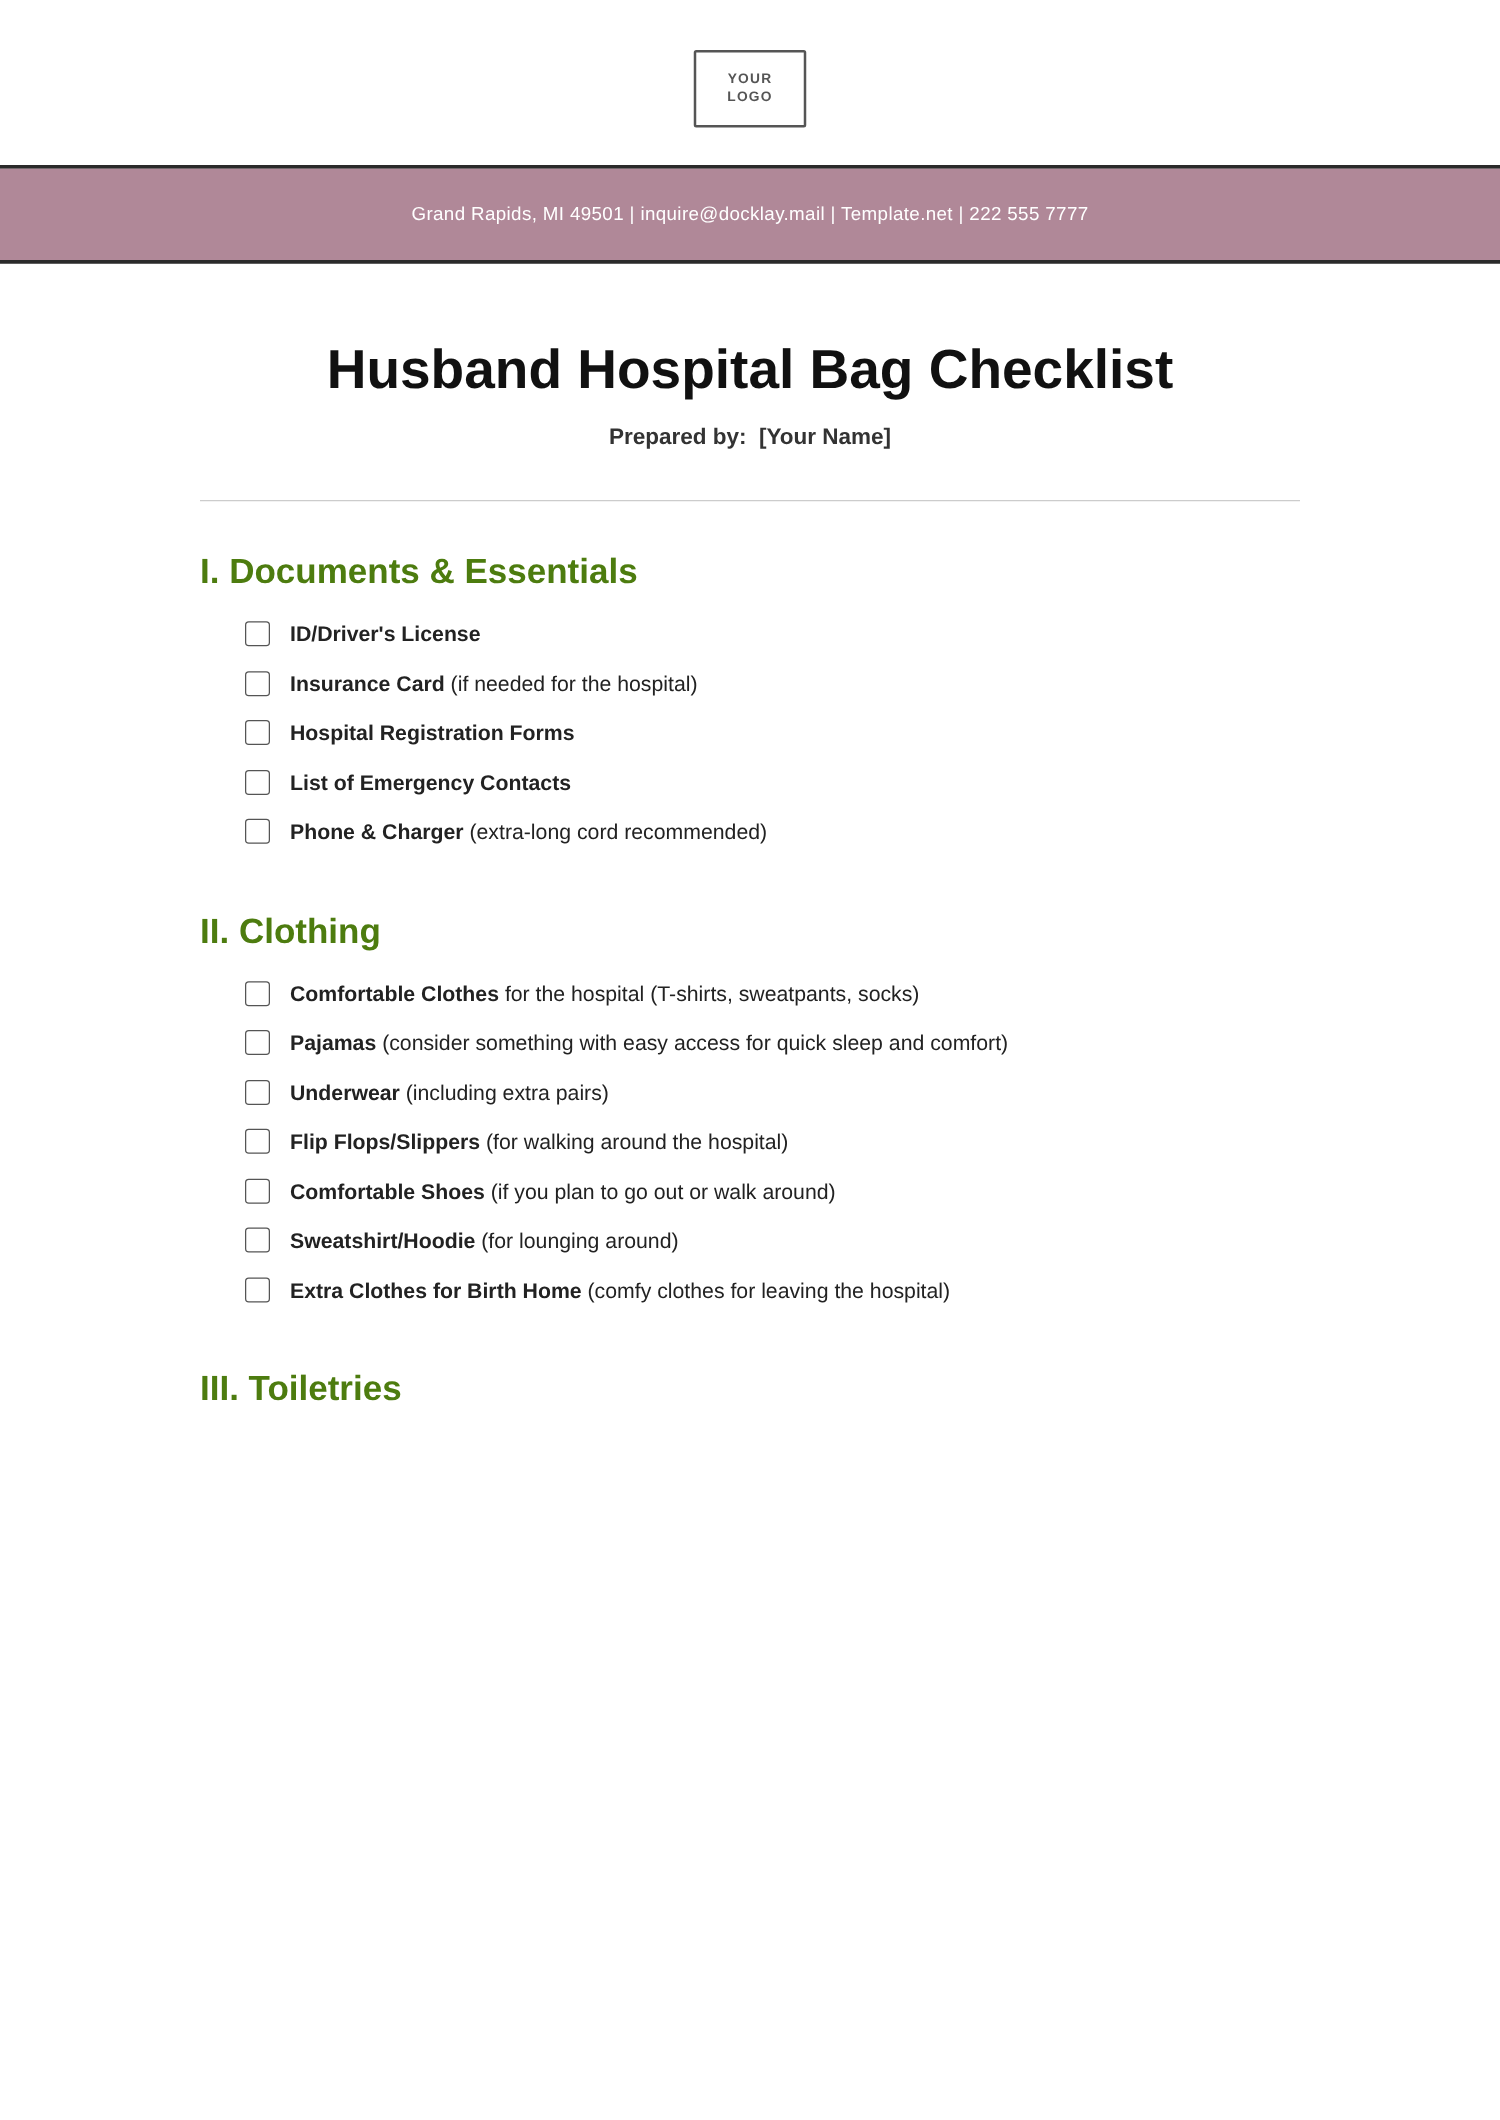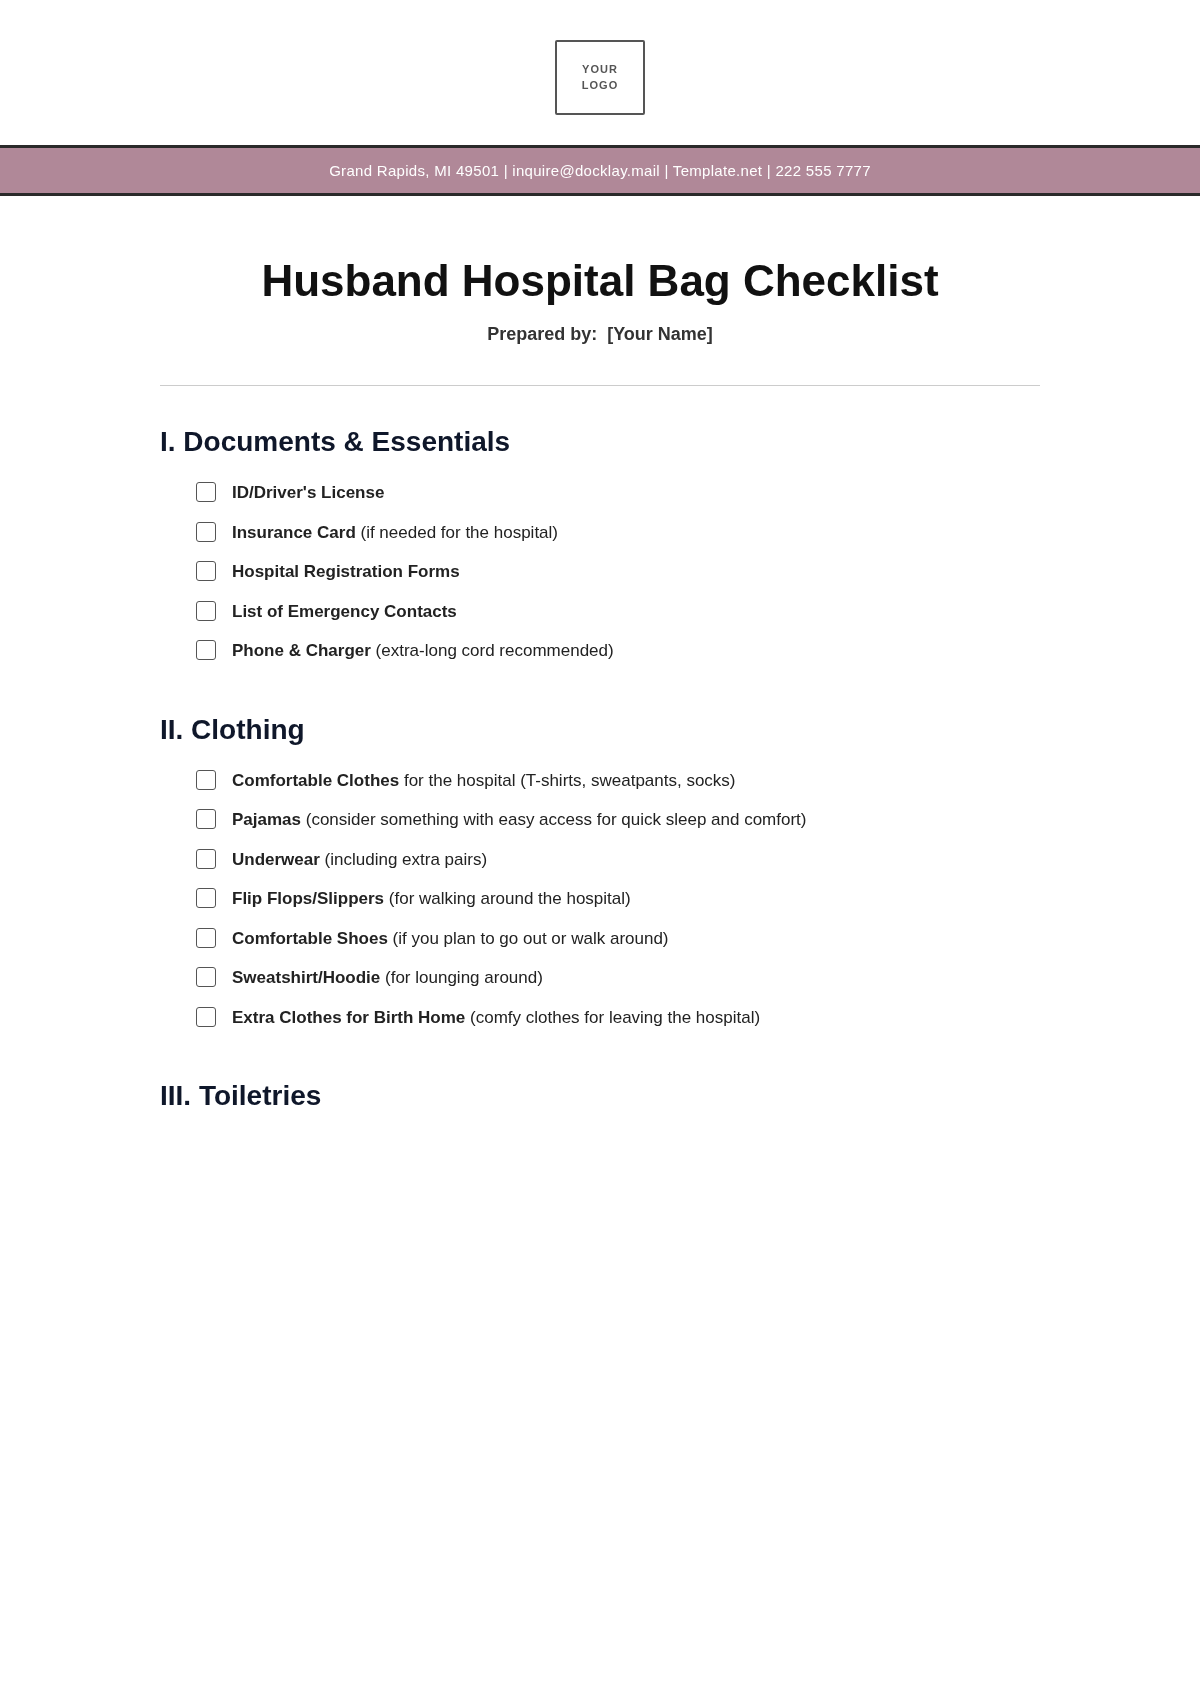--- a/index.html
+++ b/index.html
@@ -28,21 +28,21 @@
     .logo-area {
       display: flex;
       justify-content: center;
       align-items: center;
       padding: 40px 0 30px 0;
     }
 
     .logo-box {
       border: 2px solid #555;
       width: 90px;
-      height: 75px;
+      height: 62px;
       display: flex;
       flex-direction: column;
       justify-content: center;
       align-items: center;
       font-size: 11px;
       color: #555;
       letter-spacing: 1px;
       font-family: Arial, sans-serif;
       font-weight: bold;
       line-height: 1.4;
@@ -57,21 +57,21 @@
 
     .line-dark {
       height: 3px;
       background: #2a2a2a;
     }
 
     .address-bar {
       background: #b08898;
       color: #fff;
       text-align: center;
-      padding: 14px 0;
+      padding: 28px 0;
       font-family: Arial, sans-serif;
       font-size: 15px;
       letter-spacing: 0.3px;
     }
 
     .line-dark-bottom {
       height: 3px;
       background: #2a2a2a;
     }
 
@@ -105,21 +105,21 @@
     .section-divider {
       border: none;
       border-top: 1.5px solid #ccc;
       margin-bottom: 40px;
     }
 
     .section-title {
       font-size: 28px;
       font-weight: bold;
       font-family: Arial, sans-serif;
-      color: #0f172a;
+      color: #4d7c0f;
       margin-bottom: 22px;
     }
 
     .checklist {
       list-style: none;
       margin-bottom: 50px;
     }
 
     .checklist li {
       display: flex;

